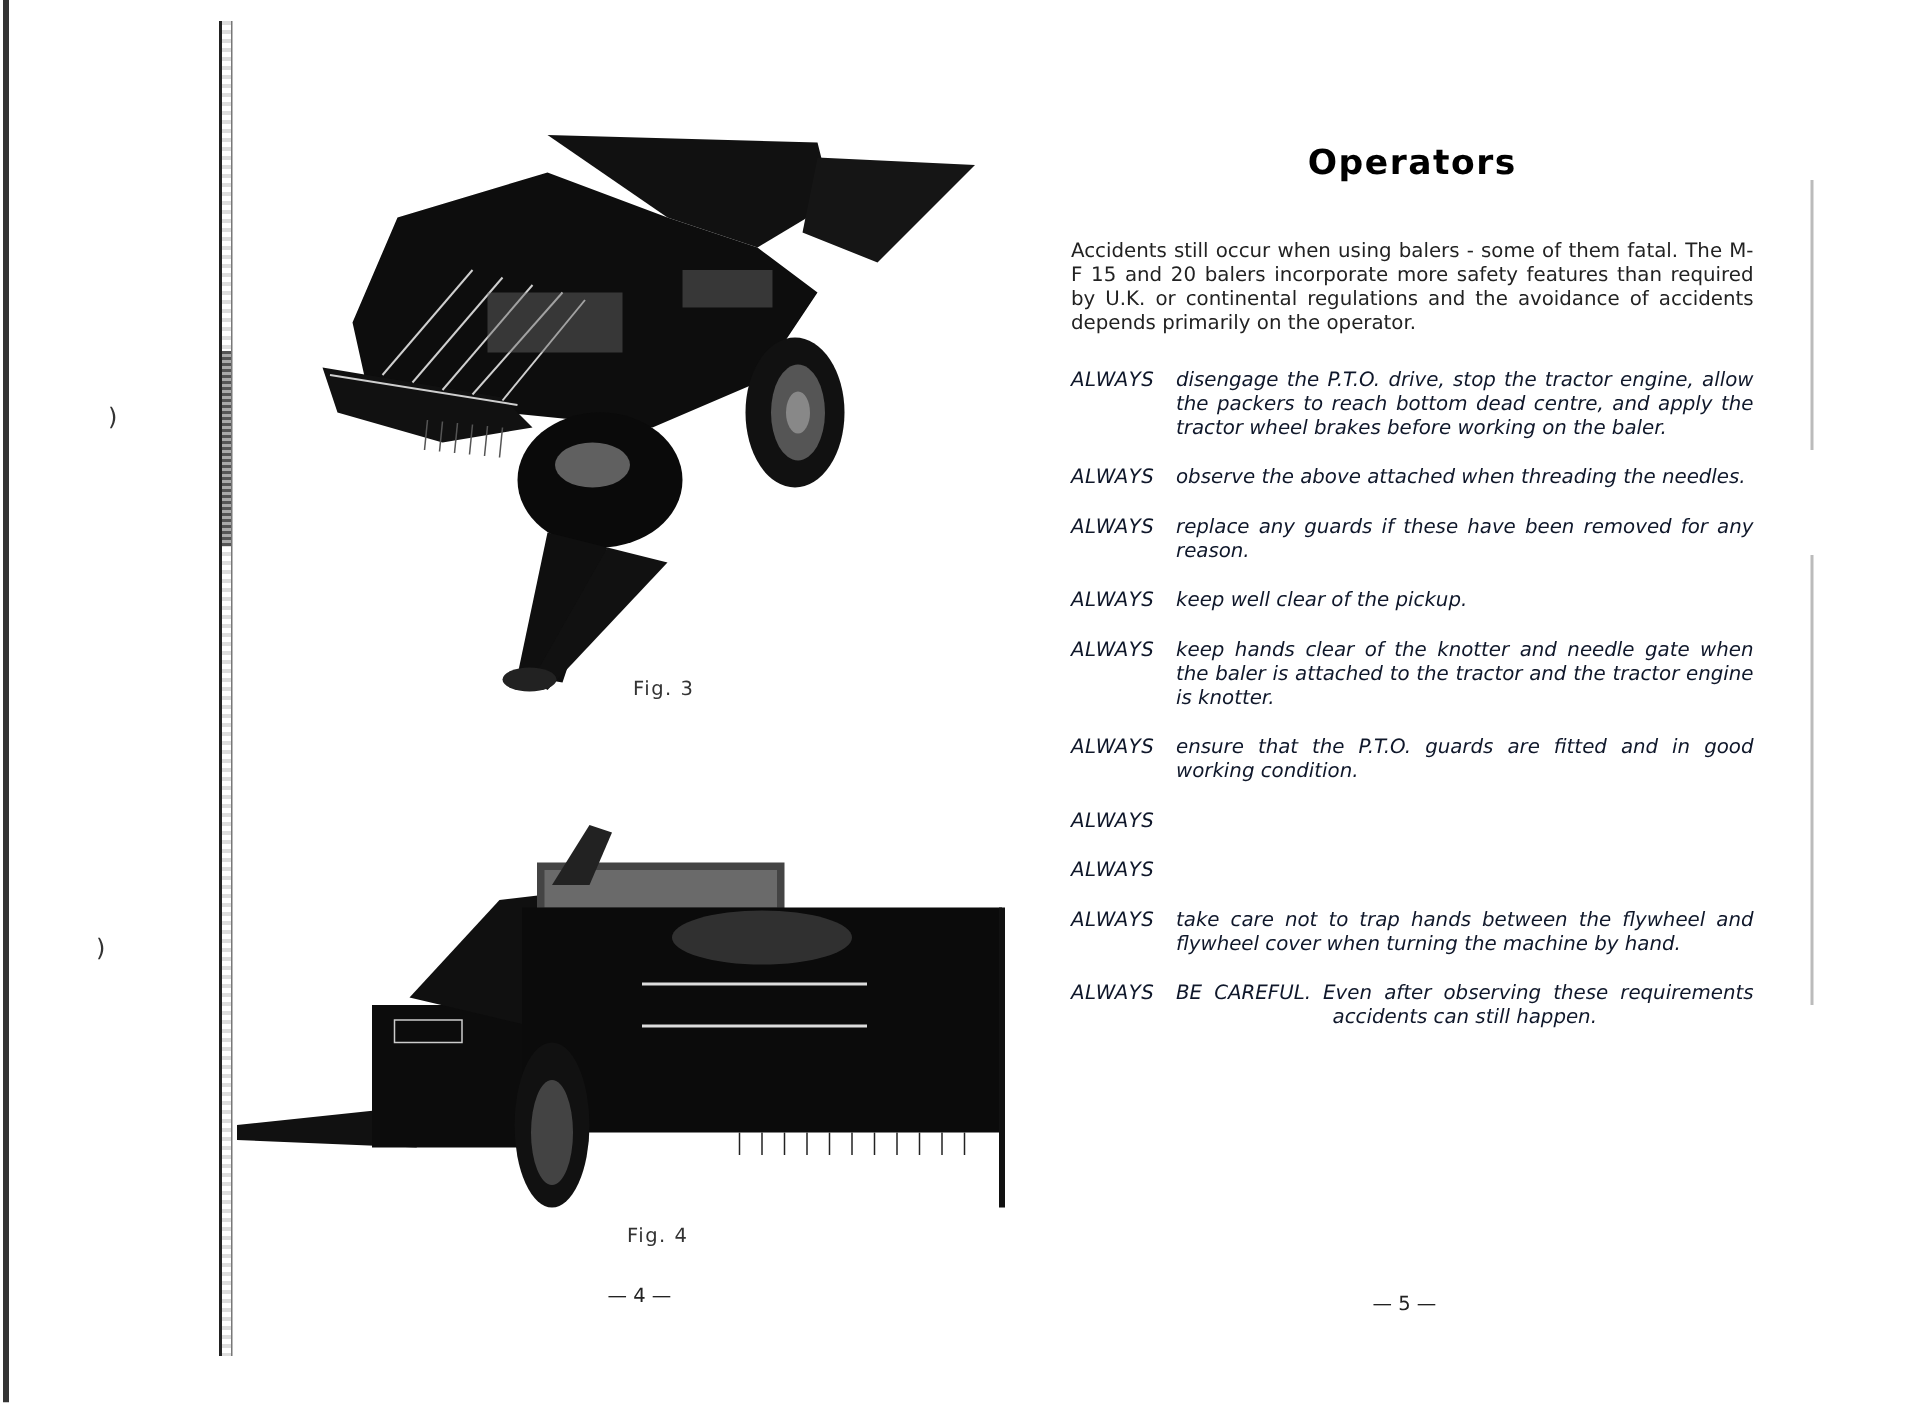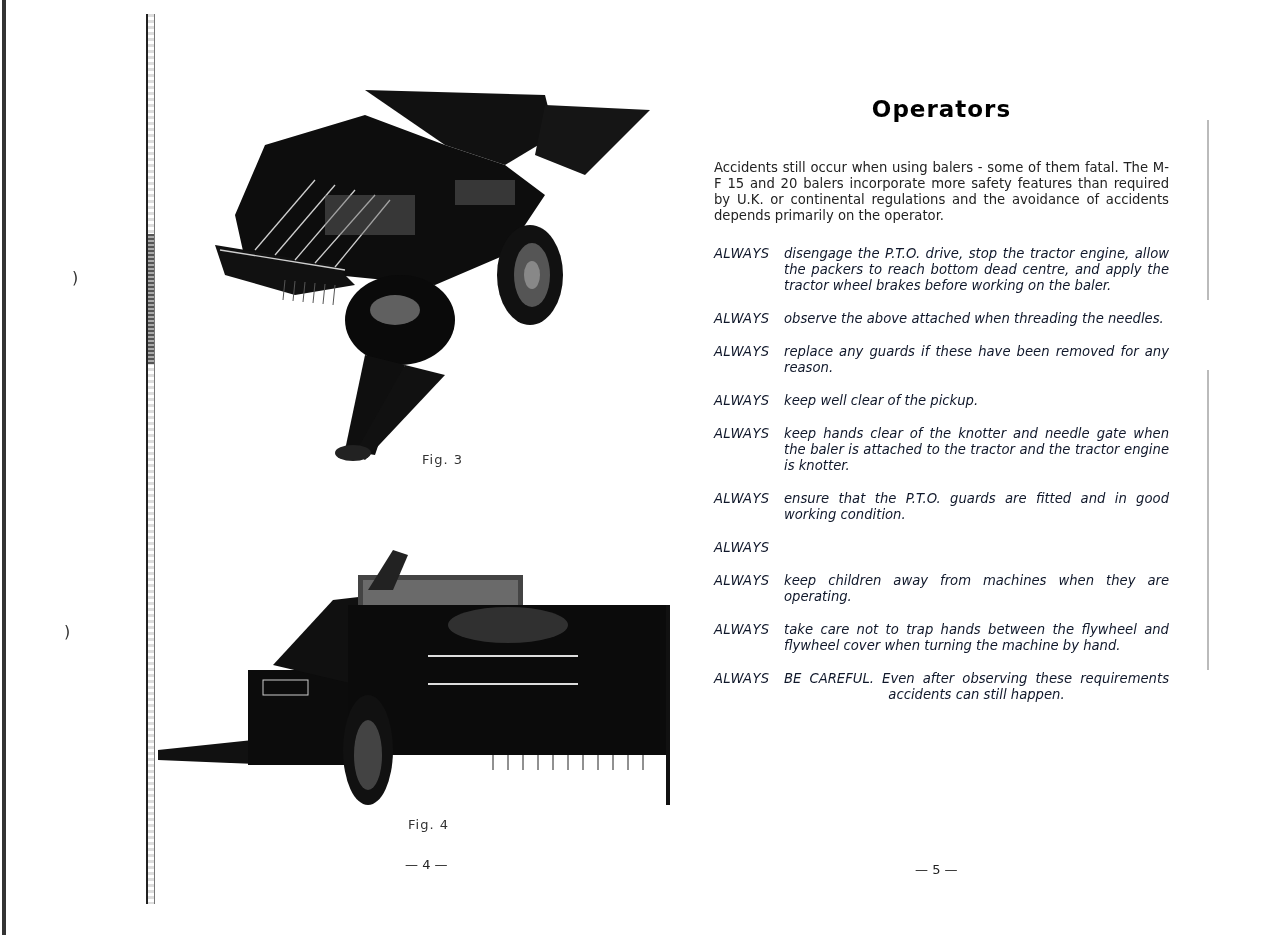--- a/index.html
+++ b/index.html
@@ -95,21 +95,21 @@
         <line x1="410" y1="210" x2="410" y2="225"></line>
       <line x1="425" y1="210" x2="425" y2="225"></line>
         <line x1="440" y1="210" x2="440" y2="225"></line>
       <line x1="455" y1="210" x2="455" y2="225"></line>
         <line x1="470" y1="210" x2="470" y2="225"></line>
       <line x1="485" y1="210" x2="485" y2="225"></line>
     </g>
     <rect x="508" y="60" width="4" height="200" fill="#111"></rect>
   </svg>
 </div>
-<div class="figcap" style="left:408px;top:817px;">Fig. 4</div>
+<div class="figcap" style="left:418px;top:817px;">Fig. 4</div>
 <div class="pagenum" style="left:405px;top:857px;">— 4 —</div>
 
 <div class="right">
   <div class="title">
     <div>Operators</div>
   </div>
   <p class="intro">Accidents still occur when using balers - some of them fatal. The M-F 15 and 20 balers incorporate more safety features than required by U.K. or continental regulations and the avoidance of accidents depends primarily on the operator.</p>
 
   <div class="rule" style="margin-top:22px;">
     <span class="kw">ALWAYS</span>
@@ -133,21 +133,20 @@
   </div>
   <div class="rule">
     <span class="kw">ALWAYS</span>
     <span class="txt">ensure that the P.T.O. guards are fitted and in good working condition.</span>
   </div>
   <div class="rule">
     <span class="kw">ALWAYS</span>
   </div>
   <div class="rule">
     <span class="kw">ALWAYS</span>
-    <span class="txt">keep children away from machines when they are operating.</span>
   </div>
   <div class="rule">
     <span class="kw">ALWAYS</span>
     <span class="txt">take care not to trap hands between the flywheel and flywheel cover when turning the machine by hand.</span>
   </div>
   <div class="rule">
     <span class="kw">ALWAYS</span>
     <span class="txt center-last">BE CAREFUL. Even after observing these requirements accidents can still happen.</span>
   </div>
 

